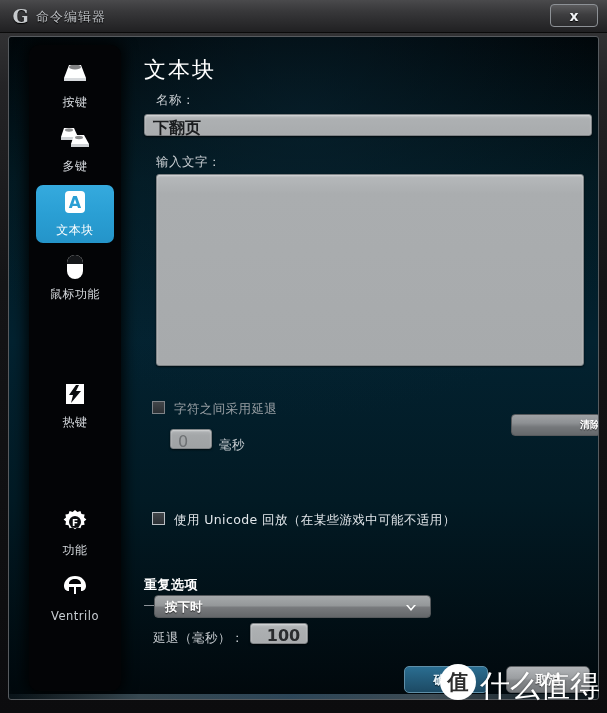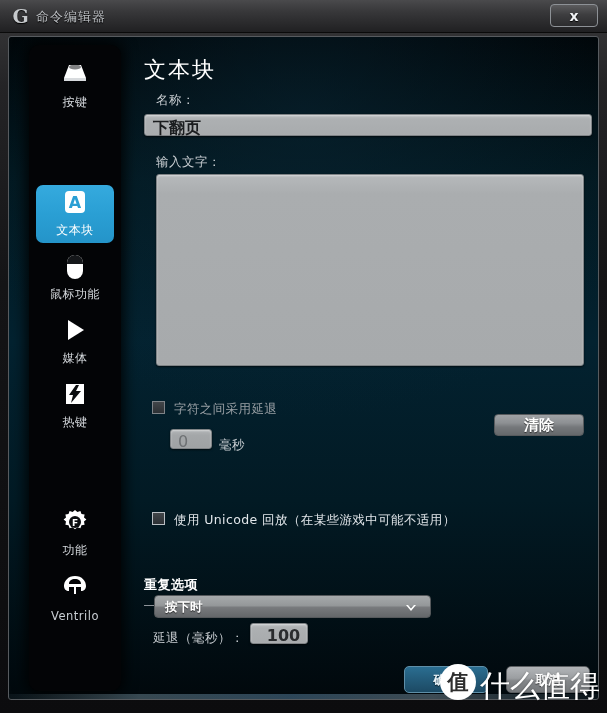--- a/index.html
+++ b/index.html
@@ -182,25 +182,26 @@
     color: #2a2c2e;
     text-align: center;
   }
   .btn-gray {
     position: absolute;
     background: linear-gradient(180deg, #9fa2a5 0%, #8d9093 40%, #75787b 60%, #65686b 100%);
     border: 1px solid #575a5d;
     border-radius: 4px;
     box-sizing: border-box;
     color: #ffffff;
-    font-size: 15px;
-    font-weight: bold;
-    text-align: center;
+    font-size: 10px;
+    font-weight: bold;
+    text-align: right;
     cursor: pointer;
     text-shadow: 0 1px 1px rgba(0,0,0,0.65);
+    margin-left: 17px;
   }
   .btn-clear { left: 357px; top: 369px; width: 90px; height: 22px; line-height: 20px; }
   .checkrow { position: absolute; font-size: 12.5px; letter-spacing: 0.4px; }
   .chk-delay { left: 15px; top: 356px; color: #9aa0a5; }
   .chk-unicode { left: 15px; top: 467px; color: #e2e6ea; }
   .chkbox {
     display: inline-block;
     width: 11px; height: 11px;
     border: 1px solid #7e8388;
     background: linear-gradient(180deg, #42464a 0%, #2c3034 100%);
@@ -305,20 +306,33 @@
         <div class="side-icon">
           <svg width="28" height="26" viewBox="0 0 28 26">
               <path d="M8 4 L20 4 L25 17 L3 17 Z" fill="#ffffff"></path>
               <path d="M3 17 L25 17 L25 20 L3 20 Z" fill="#d8dbde"></path>
               <ellipse cx="14" cy="6" rx="6" ry="2.4" fill="#1b1d1f" opacity="0.55"></ellipse>
             </svg>
         </div>
         <div class="side-label">按键</div>
       </div>
 
+      <div class="side-item" style="top:76px;">
+        <div class="side-icon">
+          <svg width="30" height="26" viewBox="0 0 30 26">
+              <path d="M4 3 L14 3 L18 12 L1 12 Z" fill="#ffffff"></path>
+              <path d="M1 12 L18 12 L18 15 L1 15 Z" fill="#cfd2d5"></path>
+              <path d="M14 10 L24 10 L29 19 L11 19 Z" fill="#ffffff"></path>
+              <path d="M11 19 L29 19 L29 22 L11 22 Z" fill="#cfd2d5"></path>
+              <ellipse cx="9" cy="5" rx="4" ry="1.7" fill="#1b1d1f" opacity="0.5"></ellipse>
+              <ellipse cx="19" cy="12.5" rx="4" ry="1.7" fill="#1b1d1f" opacity="0.5"></ellipse>
+            </svg>
+        </div>
+        <div class="side-label">多键</div>
+      </div>
 
       <div class="side-item selected" style="top:140px;">
         <div class="side-icon">
           <svg width="28" height="28" viewBox="0 0 28 28">
               <rect x="4" y="2" width="20" height="22" rx="4" fill="#ffffff"></rect>
               <text x="14" y="19" font-family="DejaVu Sans, sans-serif" font-size="16" font-weight="bold" fill="#2a9fd4" text-anchor="middle">A</text>
             </svg>
         </div>
         <div class="side-label">文本块</div>
       </div>
@@ -327,28 +341,20 @@
         <div class="side-icon">
           <svg width="22" height="28" viewBox="0 0 22 28">
               <rect x="3" y="2" width="16" height="24" rx="8" fill="#ffffff"></rect>
               <path d="M3 11 L19 11 L19 10 A8 8 0 0 0 3 10 Z" fill="#15171a"></path>
               <rect x="10" y="2" width="2" height="9" fill="#15171a"></rect>
             </svg>
         </div>
         <div class="side-label">鼠标功能</div>
       </div>
 
-      <div class="side-item" style="top:268px;">
-        <div class="side-icon">
-          <svg width="26" height="26" viewBox="0 0 26 26">
-              <path d="M6 3 L22 13 L6 23 Z" fill="#ffffff"></path>
-            </svg>
-        </div>
-        <div class="side-label">媒体</div>
-      </div>
 
       <div class="side-item" style="top:332px;">
         <div class="side-icon">
           <svg width="26" height="26" viewBox="0 0 26 26">
               <path d="M4 3 L22 3 L22 23 L4 23 Z" fill="#ffffff"></path>
               <path d="M14 4 L7 14 L11 14 L9 22 L19 10 L14 10 L17 4 Z" fill="#0b0d0f"></path>
             </svg>
         </div>
         <div class="side-label">热键</div>
       </div>

